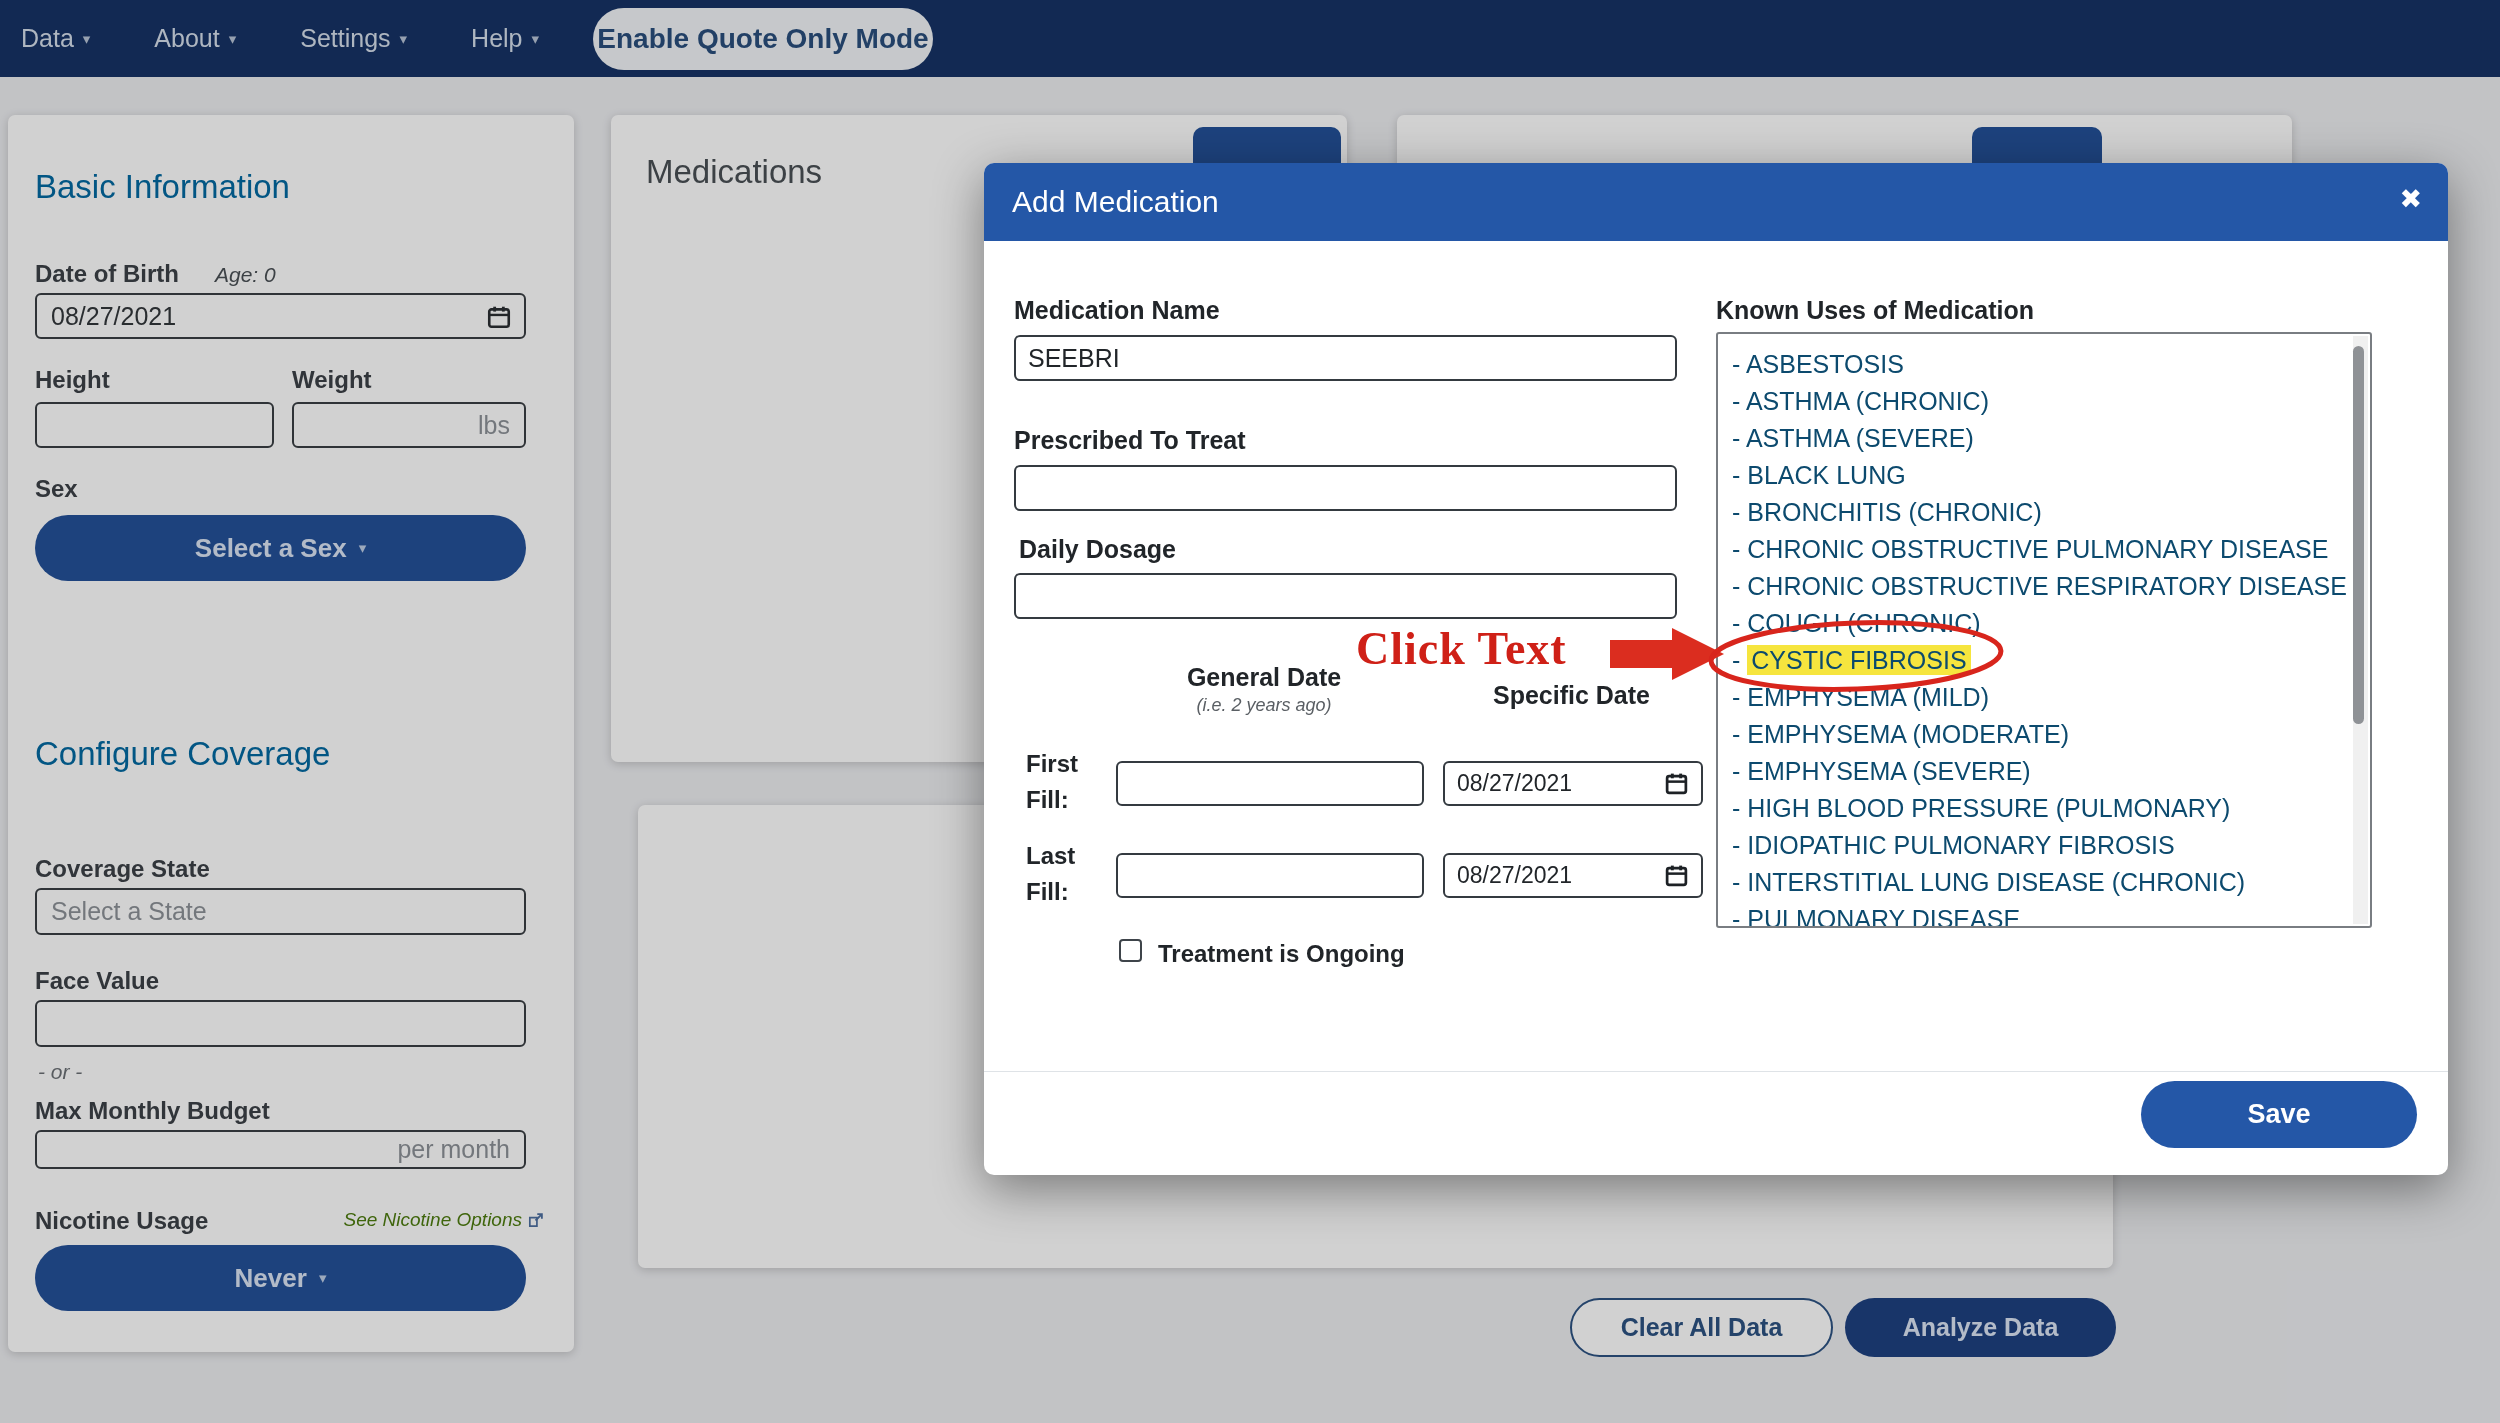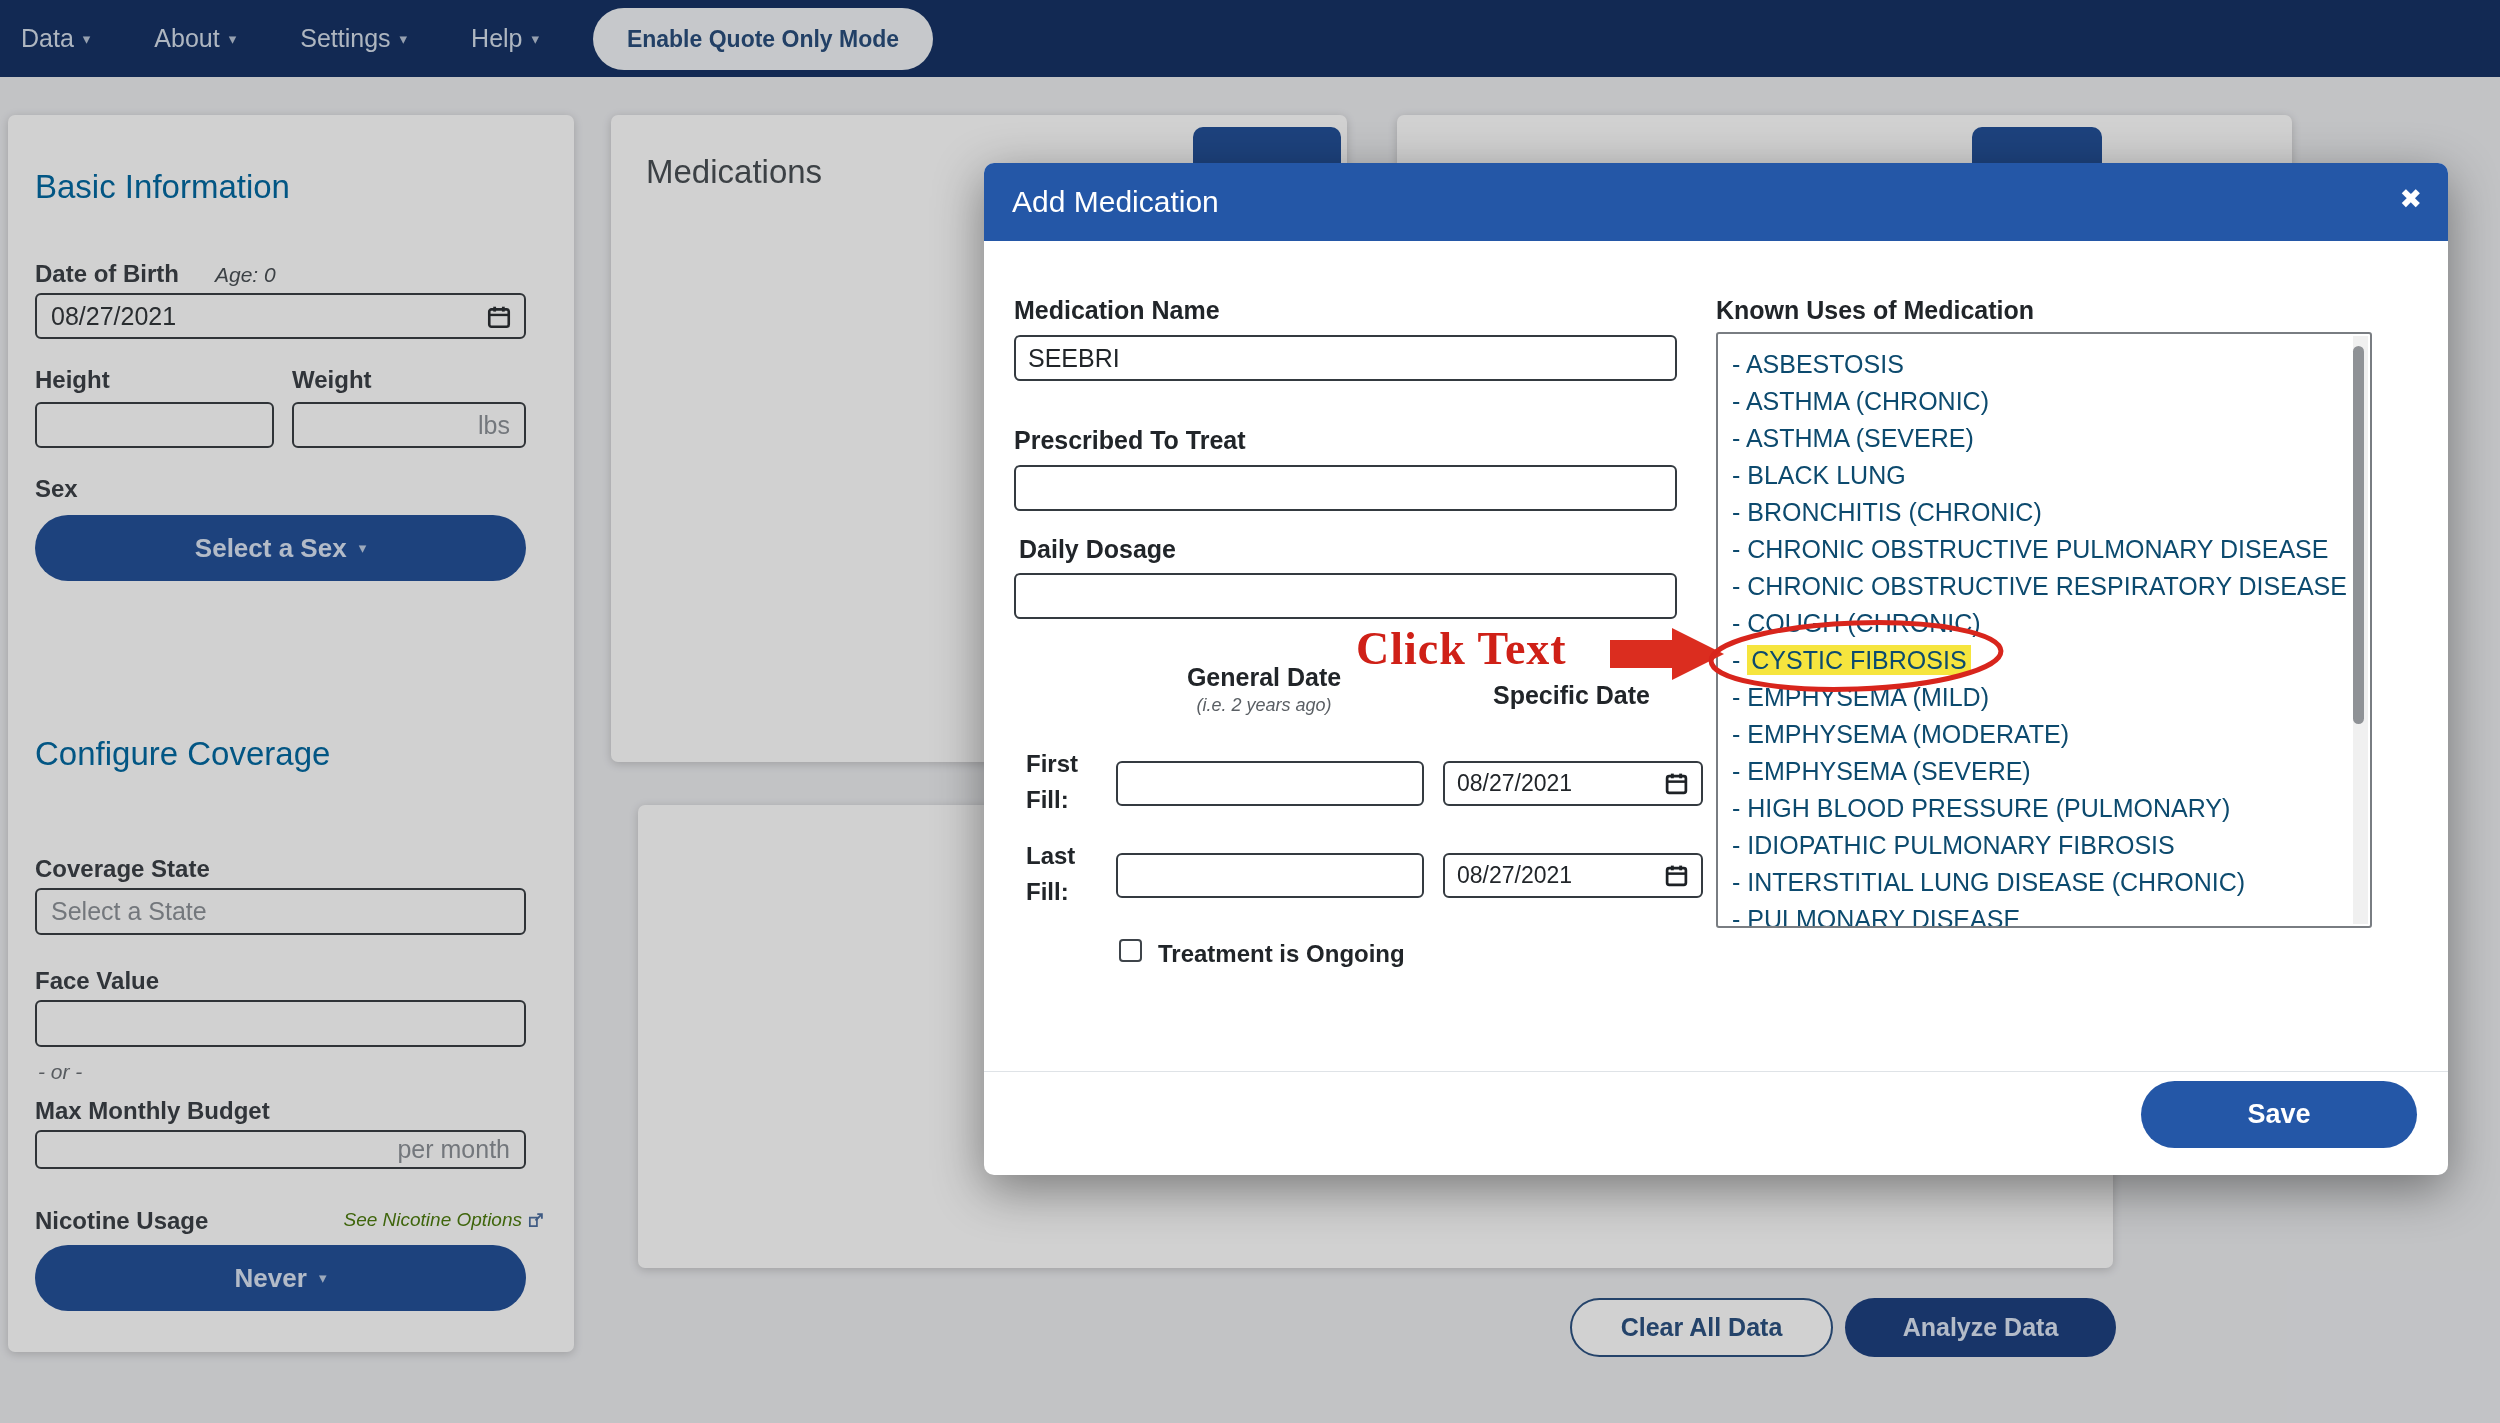--- a/index.html
+++ b/index.html
@@ -3,21 +3,21 @@
 <meta charset="utf-8">
 <style>
   * { margin:0; padding:0; box-sizing:border-box; }
   html,body { width:2500px; height:1423px; overflow:hidden; }
   body { font-family:"Liberation Sans", sans-serif; background:#edeef1; position:relative; }
 
   
   .nav { position:absolute; left:0; top:0; width:2500px; height:77px; background:#163366; display:flex; align-items:center; padding-left:21px; gap:64px; z-index:1; }
   .nav-item { color:#d5deeb; font-size:25px; display:inline-flex; align-items:center; gap:9px; cursor:pointer; }
   .caret { font-family:"DejaVu Sans", sans-serif; font-size:15px; opacity:.85; }
-  .quote-btn { position:absolute; left:593px; top:8px; width:340px; height:62px; border-radius:31px; background:#f2f5f8; color:#2a4f7d; font-size:23px; font-weight:600; display:flex; align-items:center; justify-content:center; border:none; z-index:1; }
+  .quote-btn { position:absolute; left:593px; top:8px; width:340px; height:62px; border-radius:31px; background:#f2f5f8; color:#2a4f7d; font-size:28px; font-weight:600; display:flex; align-items:center; justify-content:center; border:none; z-index:1; }
 
   .card { position:absolute; background:#ffffff; border-radius:7px; box-shadow:0 2px 10px rgba(0,0,0,.18); z-index:1; }
   .sidebar { left:8px; top:115px; width:566px; height:1237px; padding:0 27px; }
   .panel-meds { left:611px; top:115px; width:736px; height:647px; }
   .panel-right { left:1397px; top:115px; width:895px; height:647px; }
   .panel-bottom { left:638px; top:805px; width:1475px; height:463px; }
 
   .peek-btn { position:absolute; width:148px; height:58px; border-radius:10px; background:#245199; z-index:2; border:none; }
   #peek1 { left:1193px; top:127px; }
   #peek2 { left:1972px; top:127px; width:130px; }

